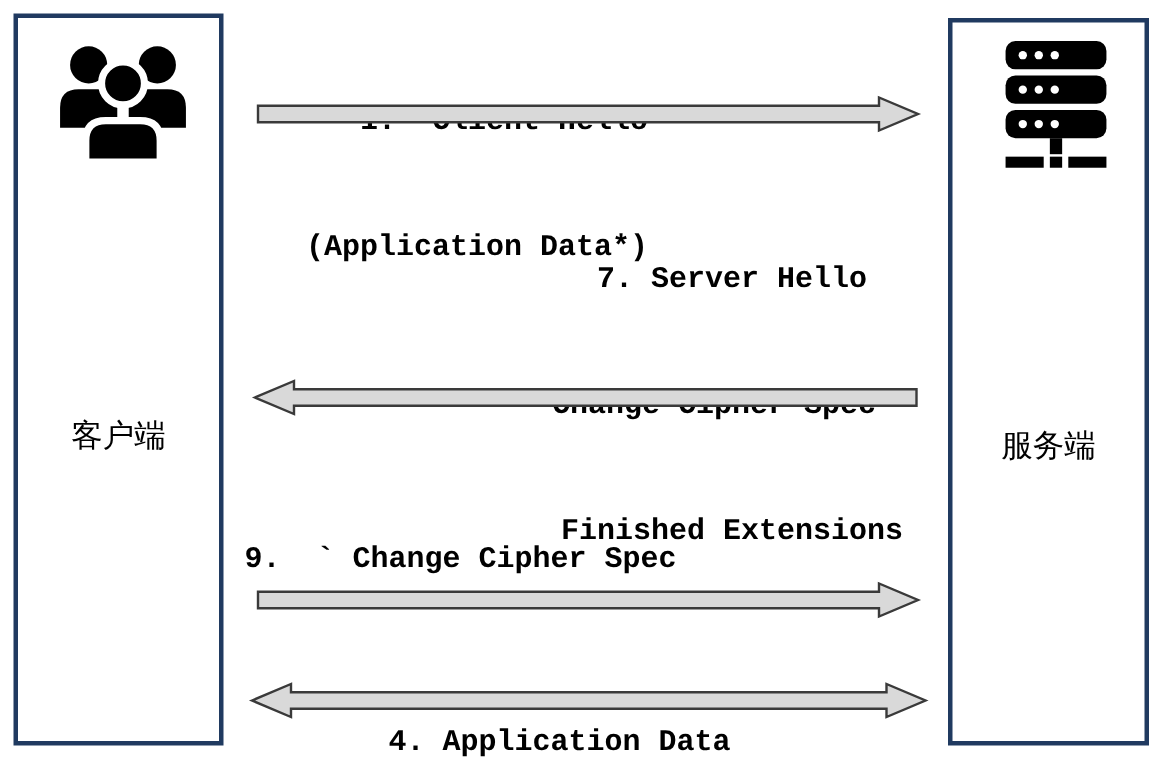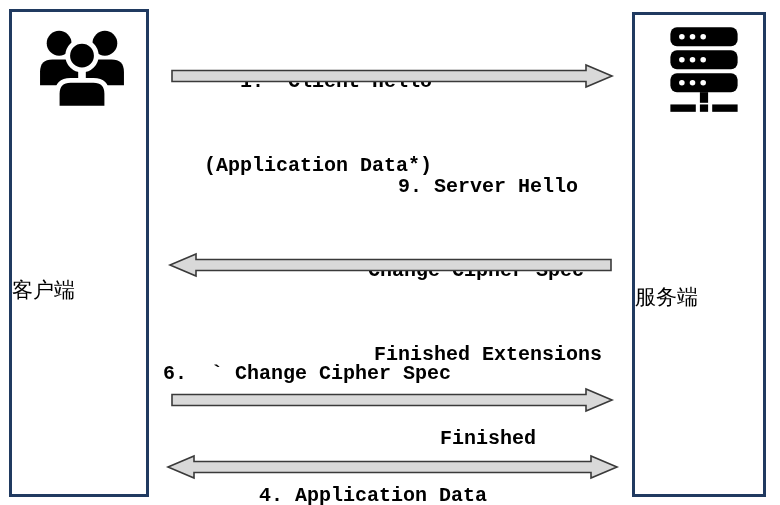--- a/index.html
+++ b/index.html
@@ -18,21 +18,21 @@
   .endpoint-box{
     position:absolute;border:3px solid var(--box-border);
     background:var(--bg);box-sizing:border-box;
   }
   #client-box{left:9px;top:9px;width:140px;height:488px;}
   #server-box{left:632px;top:12px;width:134px;height:485px;}
   .endpoint-icon{position:absolute;}
   #client-icon{left:22px;top:16px;}
   #server-icon{left:28px;top:11px;}
   .endpoint-label{
-    position:absolute;left:0;right:0;
+    position:absolute;left:0;right:0;text-align:center;
     font-family:"DejaVu Serif","Liberation Serif",serif;
     font-weight:400;font-size:21px;line-height:1;
   }
   #client-label{top:268px;}
   #server-label{top:272px;}
   .msg{
     position:absolute;width:300px;text-align:center;
     font-size:20px;line-height:28px;white-space:pre;
   }
   #msg-1{left:132px;top:12px;text-align:right;}
@@ -79,29 +79,28 @@
     </svg>
     <div class="endpoint-label" id="server-label">服务端</div>
   </div>
 
   <div class="msg" id="msg-1">
     <div>1.  Client Hello</div>
     <div>(Application Data*)</div>
   </div>
 
   <div class="msg" id="msg-2">
-    <div>9. Server Hello</div>
+    <div>7. Server Hello</div>
     <div>Change Cipher Spec `</div>
     <div>Finished Extensions</div>
-    <div>Finished</div>
     
   </div>
 
   <div class="msg" id="msg-3">
-    <div>6.  ` Change Cipher Spec</div>
+    <div>9.  ` Change Cipher Spec</div>
     
   </div>
 
   <div class="msg" id="msg-4">
     <div>4. Application Data</div>
   </div>
 
   <svg class="arrow-overlay" width="780" height="505" viewBox="0 0 780 505">
     <polygon class="arrow-shape" points="172,70.5 586,70.5 586,65 612,76 586,87 586,81.5 172,81.5" stroke-width="1.6" stroke-linejoin="miter" fill="#d9d9d9" stroke="#3a3a3a"></polygon>
     <polygon class="arrow-shape" points="611,259.5 196,259.5 196,254 170,265 196,276 196,270.5 611,270.5" stroke-width="1.6" stroke-linejoin="miter" fill="#d9d9d9" stroke="#3a3a3a"></polygon>

